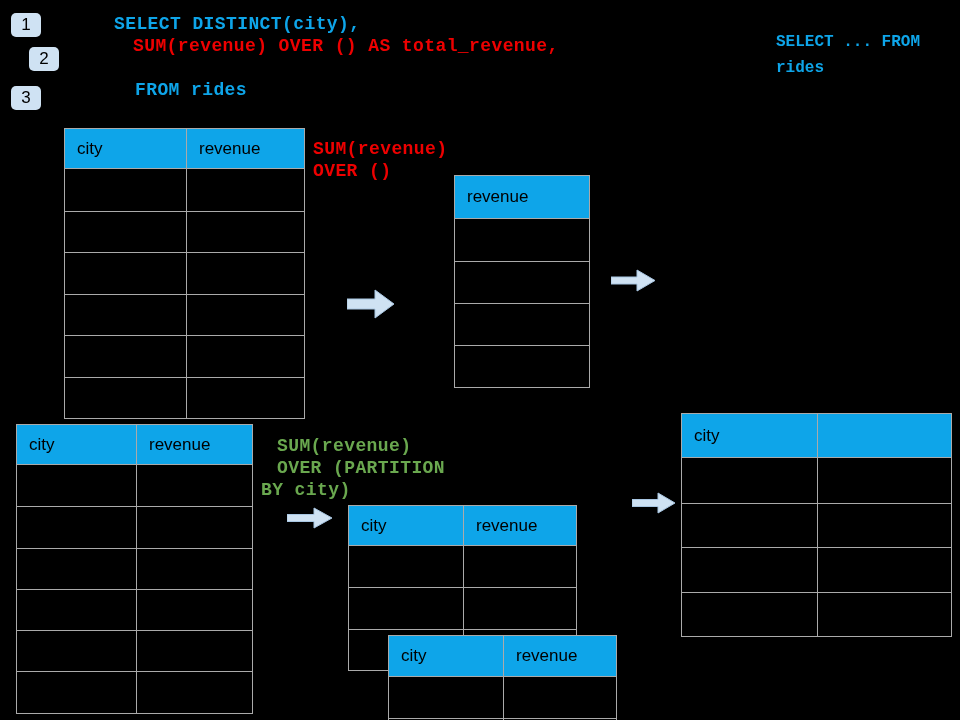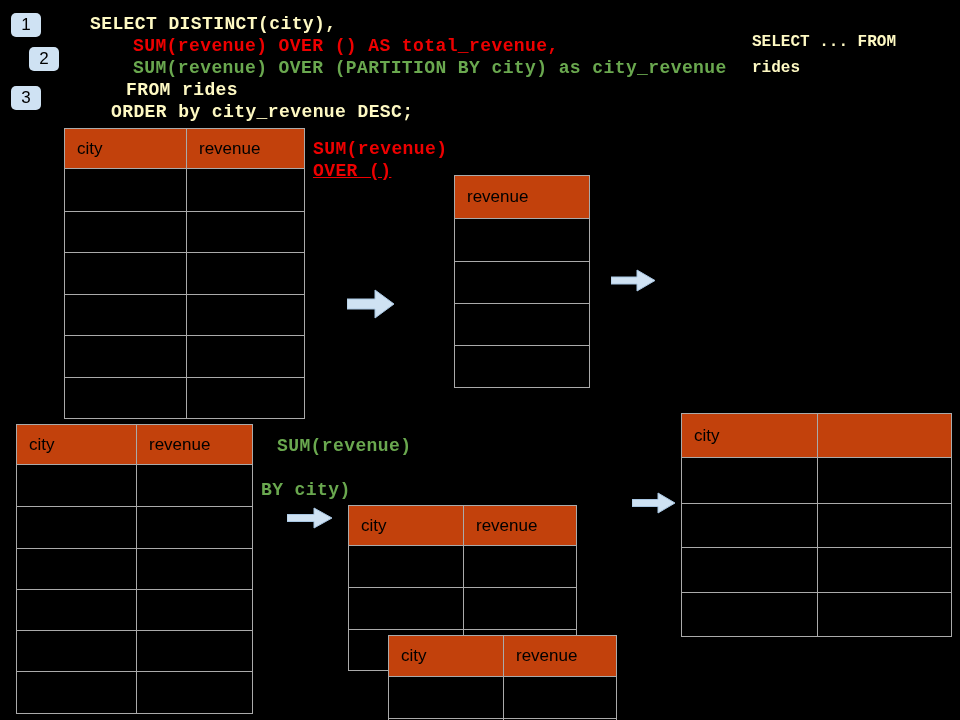--- a/index.html
+++ b/index.html
@@ -3,35 +3,35 @@
 <meta charset="utf-8">
 <style>
   html,body{margin:0;padding:0;background:#000;}
   .canvas{position:relative;width:960px;height:720px;background:#000;overflow:hidden;
           font-family:"Liberation Sans",sans-serif;}
 
   
   .code{position:absolute;font-family:"Liberation Mono",monospace;font-weight:700;
         font-size:18px;line-height:20px;letter-spacing:.4px;white-space:pre;}
   .code.small{font-size:16px;letter-spacing:0;}
-  .purple{color:#fef9c3;}
+  .purple{color:#0ea5e9;margin-left:24px;}
   .red{color:#EE0000;}
   .green{color:#6AA84F;}
 
   #sql-l1{left:90px;top:14px;}
   #sql-l2{left:133px;top:36px;}
   #sql-l3{left:133px;top:58px;}
-  #sql-l4{left:126px;top:80px;}
+  #sql-l4{left:111px;top:80px;}
   #sql-l5{left:111px;top:102px;}
 
   #note-l1{left:752px;top:32px;}
   #note-l2{left:752px;top:58px;}
 
   #total-l1{left:313px;top:139px;}
-  #total-l2{left:313px;top:161px;text-decoration:underline;}
+  #total-l2{left:313px;top:161px;}
 
   #part-l1{left:277px;top:436px;}
   #part-l2{left:277px;top:458px;}
   #part-l3{left:261px;top:480px;}
 
   
   .badge{position:absolute;width:30px;height:24px;border-radius:5px;background:#CFE2F3;
          color:#000;font-size:17px;display:flex;align-items:center;justify-content:center;}
   #badge-1{left:11px;top:13px;}
   #badge-2{left:29px;top:47px;}
@@ -39,21 +39,21 @@
 
   
   .arrow{position:absolute;}
   #arrow-1{left:347px;top:289px;}
   #arrow-2{left:611px;top:269px;}
   #arrow-3{left:287px;top:507px;}
   #arrow-4{left:632px;top:492px;}
 
   
   .table{position:absolute;background:#000;border:1px solid #AAAAAA;box-sizing:border-box;}
-  .thead{display:flex;background:#c2410c;border-bottom:1px solid #AAAAAA;}
+  .thead{display:flex;background:#0ea5e9;border-bottom:1px solid #AAAAAA;}
   .th{box-sizing:border-box;padding-left:12px;display:flex;align-items:center;
       font-size:17px;color:#000;}
   .tr{display:flex;box-sizing:border-box;}
   .tr + .tr{border-top:1px solid #AAAAAA;}
   .td{box-sizing:border-box;height:100%;}
   .div-r{border-right:1px solid #AAAAAA;}
   .grow{flex:1;}
 
   #t1{left:64px;top:128px;width:241px;}
   #t1 .th,#t1 .td{}
@@ -90,31 +90,30 @@
 <body>
 
 <div class="canvas">
 
   <div class="badge" id="badge-1">1</div>
   <div class="badge" id="badge-2">2</div>
   <div class="badge" id="badge-3">3</div>
 
   <div class="code purple" id="sql-l1">SELECT DISTINCT(city),</div>
   <div class="code red" id="sql-l2">SUM(revenue) OVER () AS total_revenue,</div>
-  <div class="code green" id="sql-l3">SUM(revenue) OVER (PARTITION BY city) as city_revenue</div>
   <div class="code purple" id="sql-l4">FROM rides</div>
-  <div class="code purple" id="sql-l5">ORDER by city_revenue DESC;</div>
 
   <div class="code small purple" id="note-l1">SELECT ... FROM</div>
   <div class="code small purple" id="note-l2">rides</div>
 
   <div class="code red" id="total-l1">SUM(revenue)</div>
   <div class="code red" id="total-l2">OVER ()</div>
 
   <div class="code green" id="part-l1">SUM(revenue)</div>
+  <div class="code green" id="part-l2">OVER (PARTITION</div>
   <div class="code green" id="part-l3">BY city)</div>
 
   <svg class="arrow" id="arrow-1" width="48" height="30" viewBox="0 0 48 30">
     <polygon points="0,10 28,10 28,1 47,15 28,29 28,20 0,20" fill="#CFE2F3" stroke="#A8C6E2" stroke-width="1"></polygon>
   </svg>
   <svg class="arrow" id="arrow-2" width="45" height="23" viewBox="0 0 45 23">
     <polygon points="0,8 26,8 26,1 44,11.5 26,22 26,15 0,15" fill="#CFE2F3" stroke="#A8C6E2" stroke-width="1"></polygon>
   </svg>
   <svg class="arrow" id="arrow-3" width="46" height="22" viewBox="0 0 46 22">
     <polygon points="0,7.5 27,7.5 27,1 45,11 27,21 27,14.5 0,14.5" fill="#CFE2F3" stroke="#A8C6E2" stroke-width="1"></polygon>

